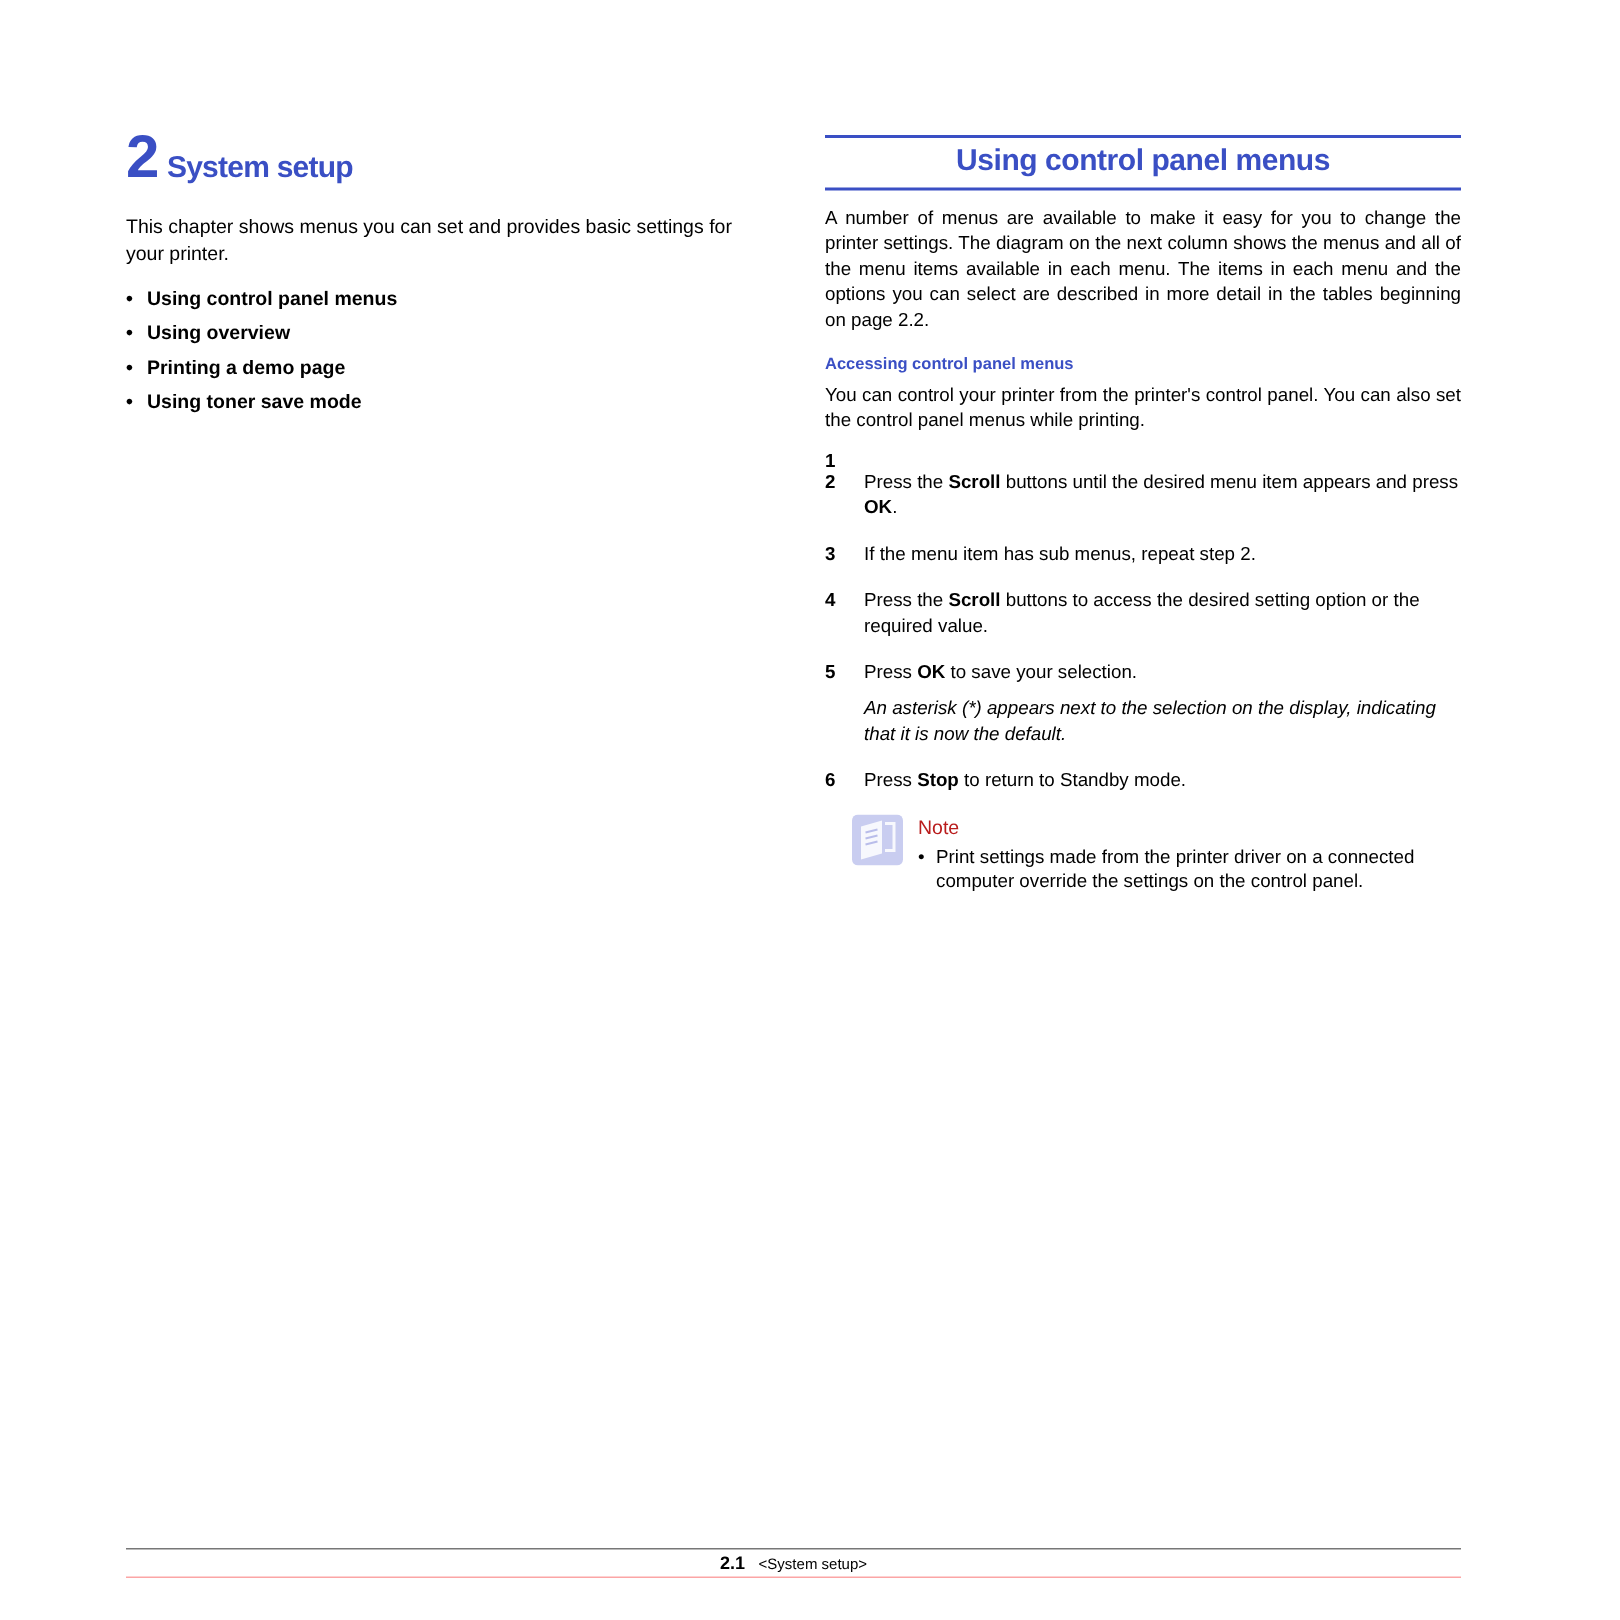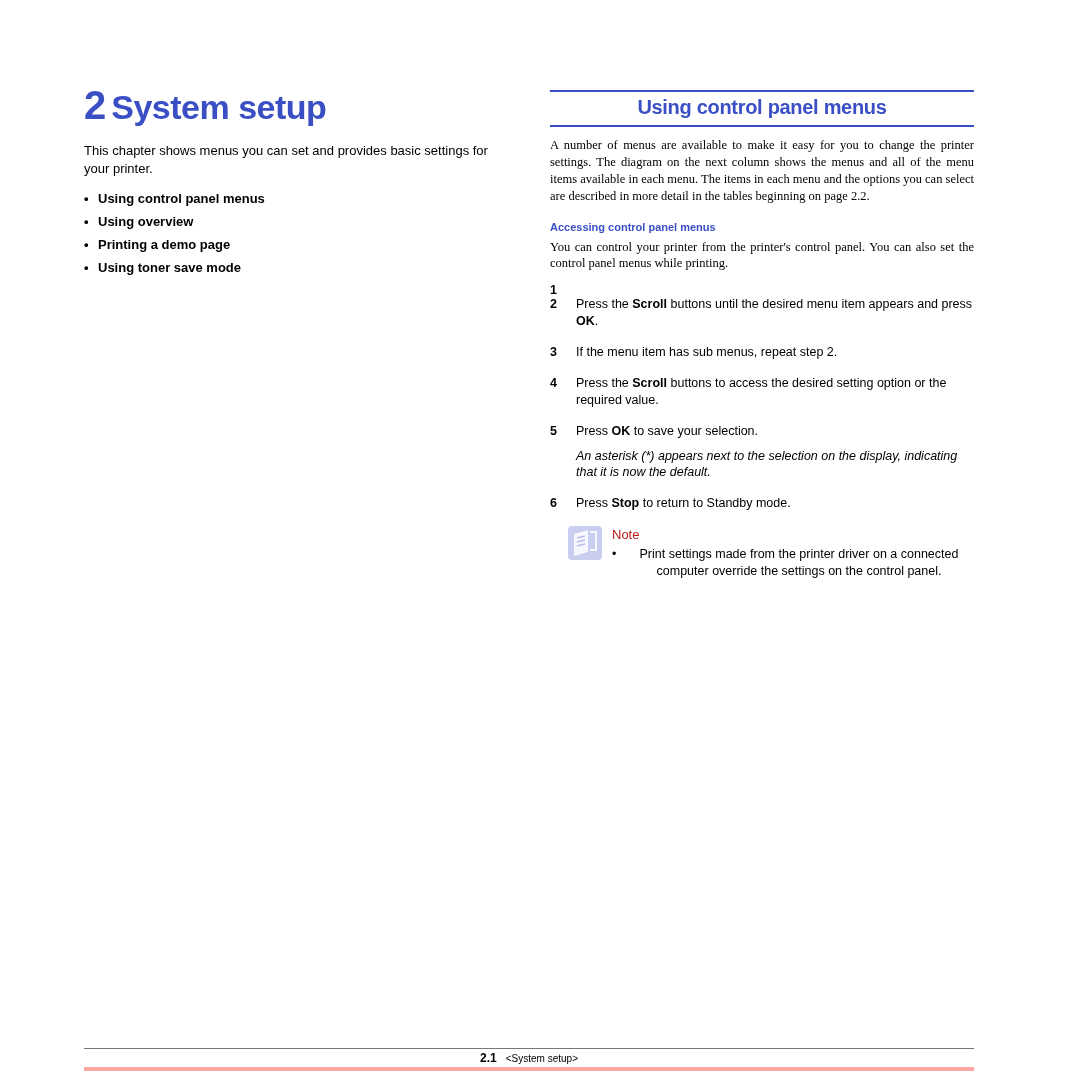--- a/index.html
+++ b/index.html
@@ -19,21 +19,21 @@
   }
   .col{flex:1 1 0;min-width:0;}
   
   .chapter-head{
     margin:0 0 16px 0;
     font-weight:bold;
     color:#3a4fc4;
     line-height:1.05;
   }
   .chapter-head .num{font-size:40px;letter-spacing:-1px;}
-  .chapter-head .title{font-size:34px;letter-spacing:-0.5px;margin-left:6px;}
+  .chapter-head .title{font-size:20px;letter-spacing:-0.5px;margin-left:6px;}
   .intro{
     font-size:13px;
     line-height:1.35;
     margin:0 0 14px 0;
   }
   .includes{
     font-size:13px;
     margin:0 0 10px 0;
   }
   ul.links{
@@ -63,21 +63,20 @@
     color:#3a4fc4;
     font-size:20px;
     font-weight:bold;
     letter-spacing:-0.3px;
   }
   .para{
     font-size:12.5px;
     line-height:1.35;
     margin:0 0 14px 0;
     text-align:justify;
-    font-family:Liberation Serif, serif;
   }
   .sub-title{
     color:#3a4fc4;
     font-size:11px;
     font-weight:bold;
     margin:16px 0 6px 0;
   }
   ol.steps{
     list-style:none;
     margin:10px 0 0 0;
@@ -116,32 +115,32 @@
   .note-body .note-label{
     color:#b91c1c;
     font-weight:normal;
     font-size:13px;
     margin:0 0 2px 0;
   }
   .note-body ul{
     list-style:none;margin:0;padding:0;
   }
   .note-body ul li{
-    padding-left:12px;position:relative;text-align:center;
+    padding-left:12px;position:relative;
   }
   .note-body ul li::before{
     content:"•";position:absolute;left:0;top:0;
   }
   
   .footer{
     position:absolute;
-    left:84px;bottom:9px;
+    left:84px;bottom:28px;
     width:890px;
     border-top:1px solid #777;
-    border-bottom:4px solid #fca5a5;
+    border-bottom:1px solid #fca5a5;
     text-align:center;
     font-size:11px;
     padding:2px 0;
     color:#000;
   }
   .footer .pn{font-weight:bold;font-size:12px;margin-right:6px;}
   .footer .crumb{font-size:10px;}
 </style>
 </head>
 <body>

